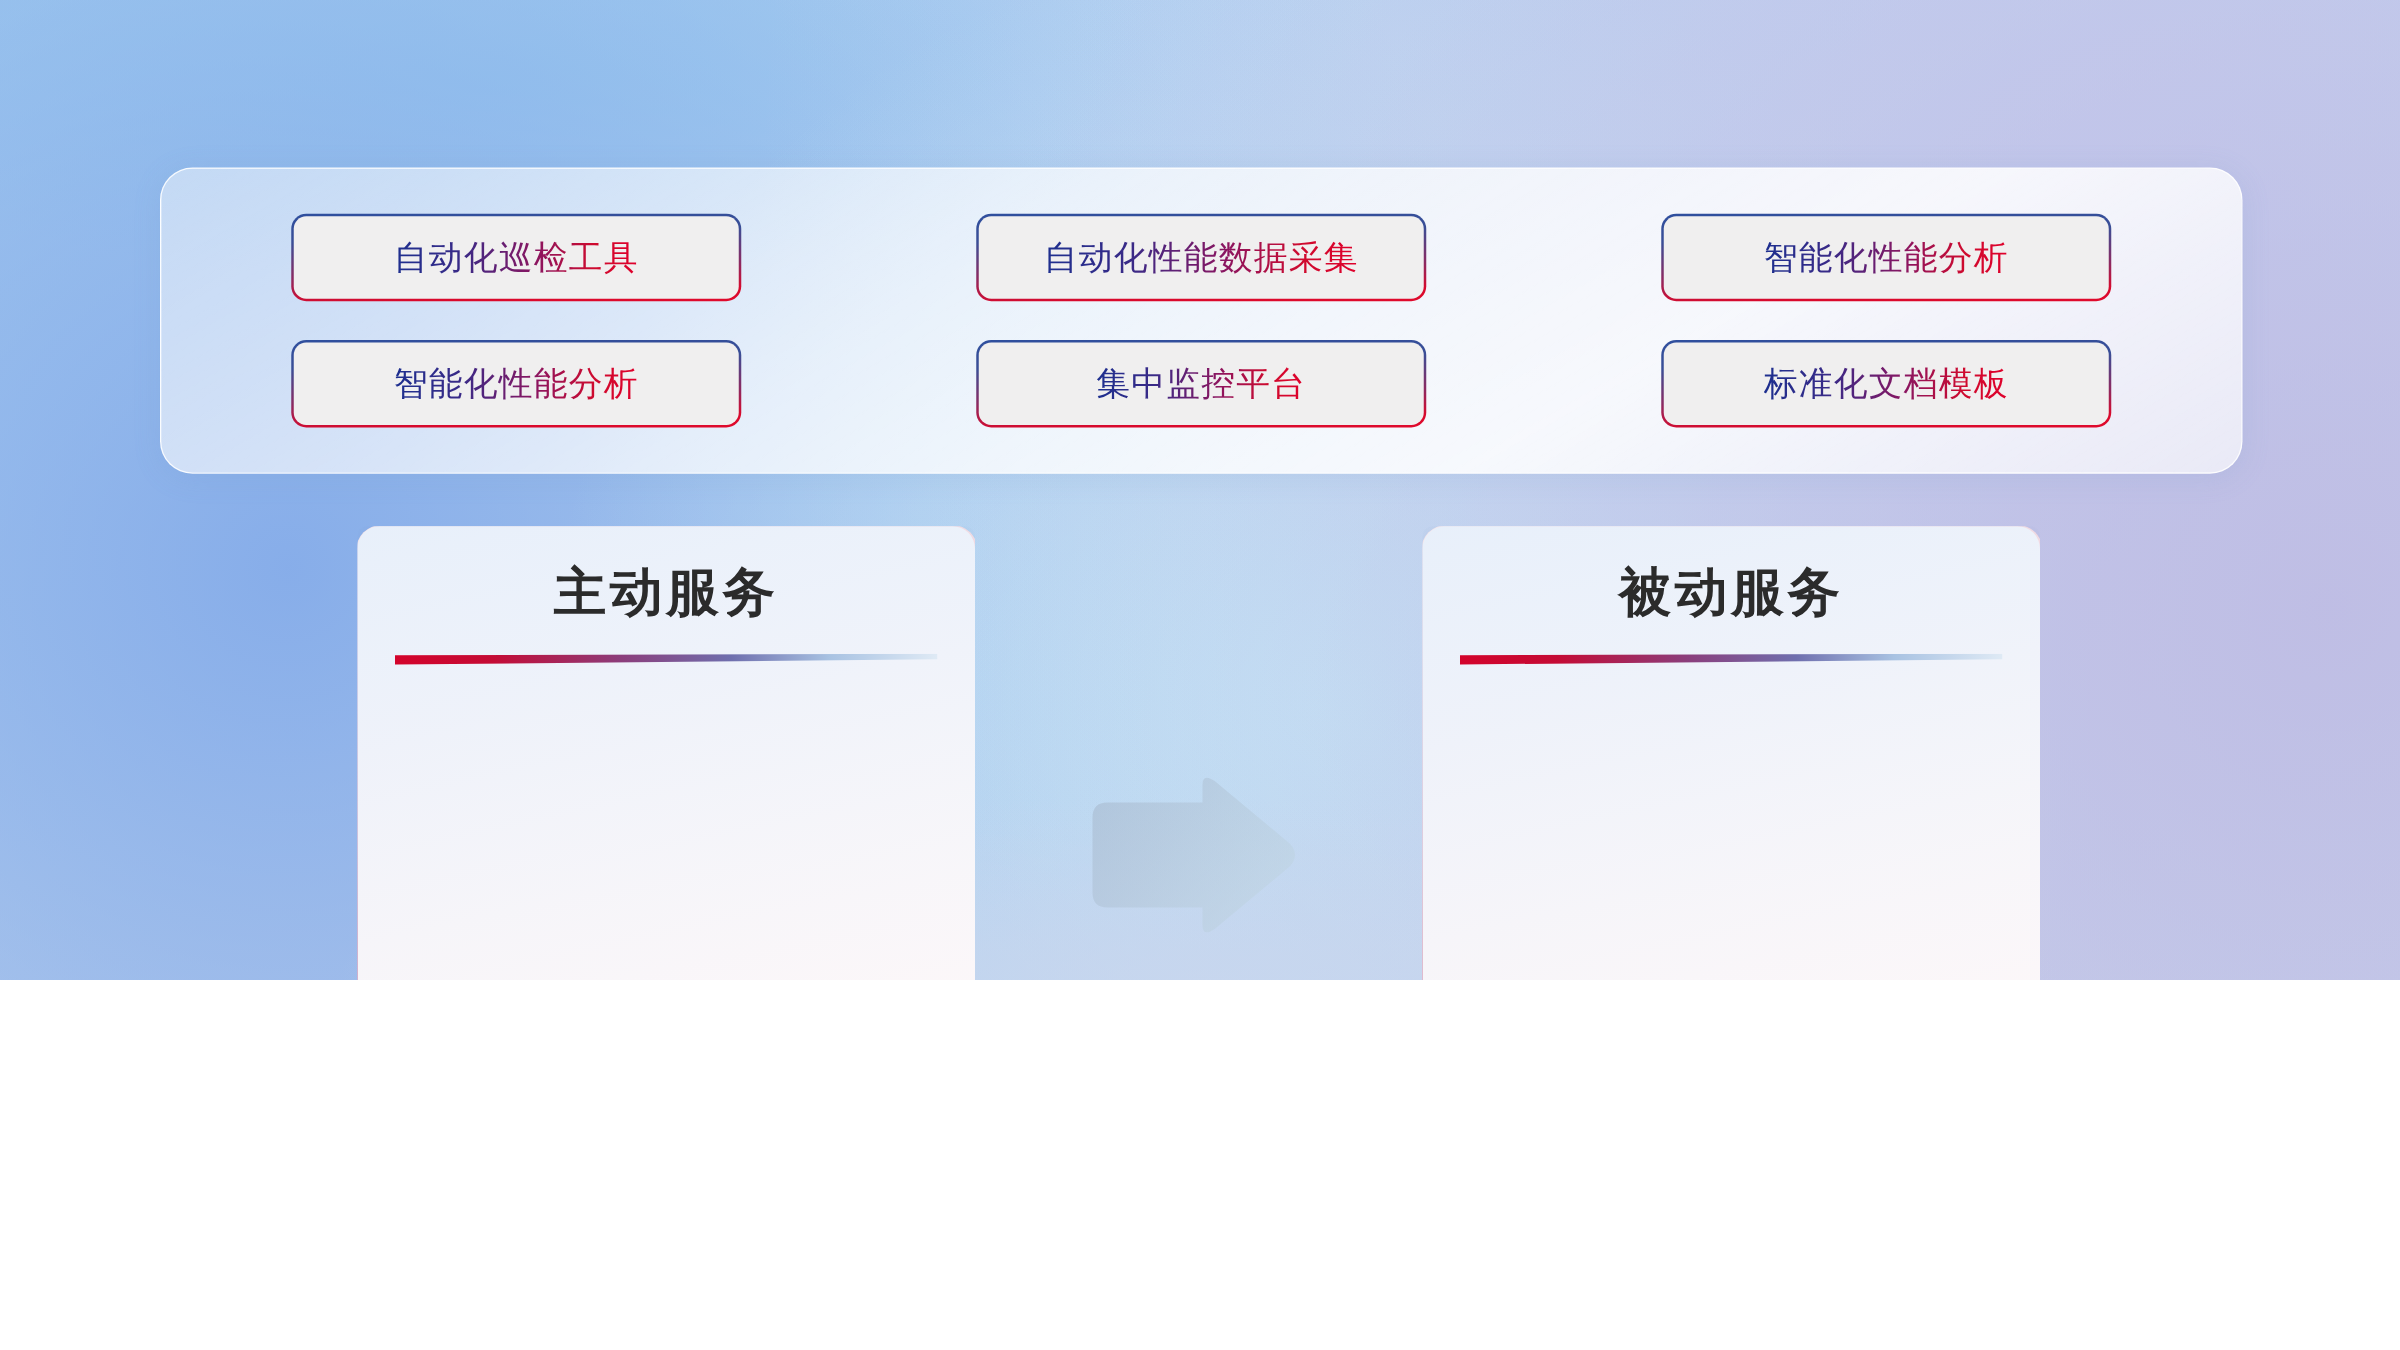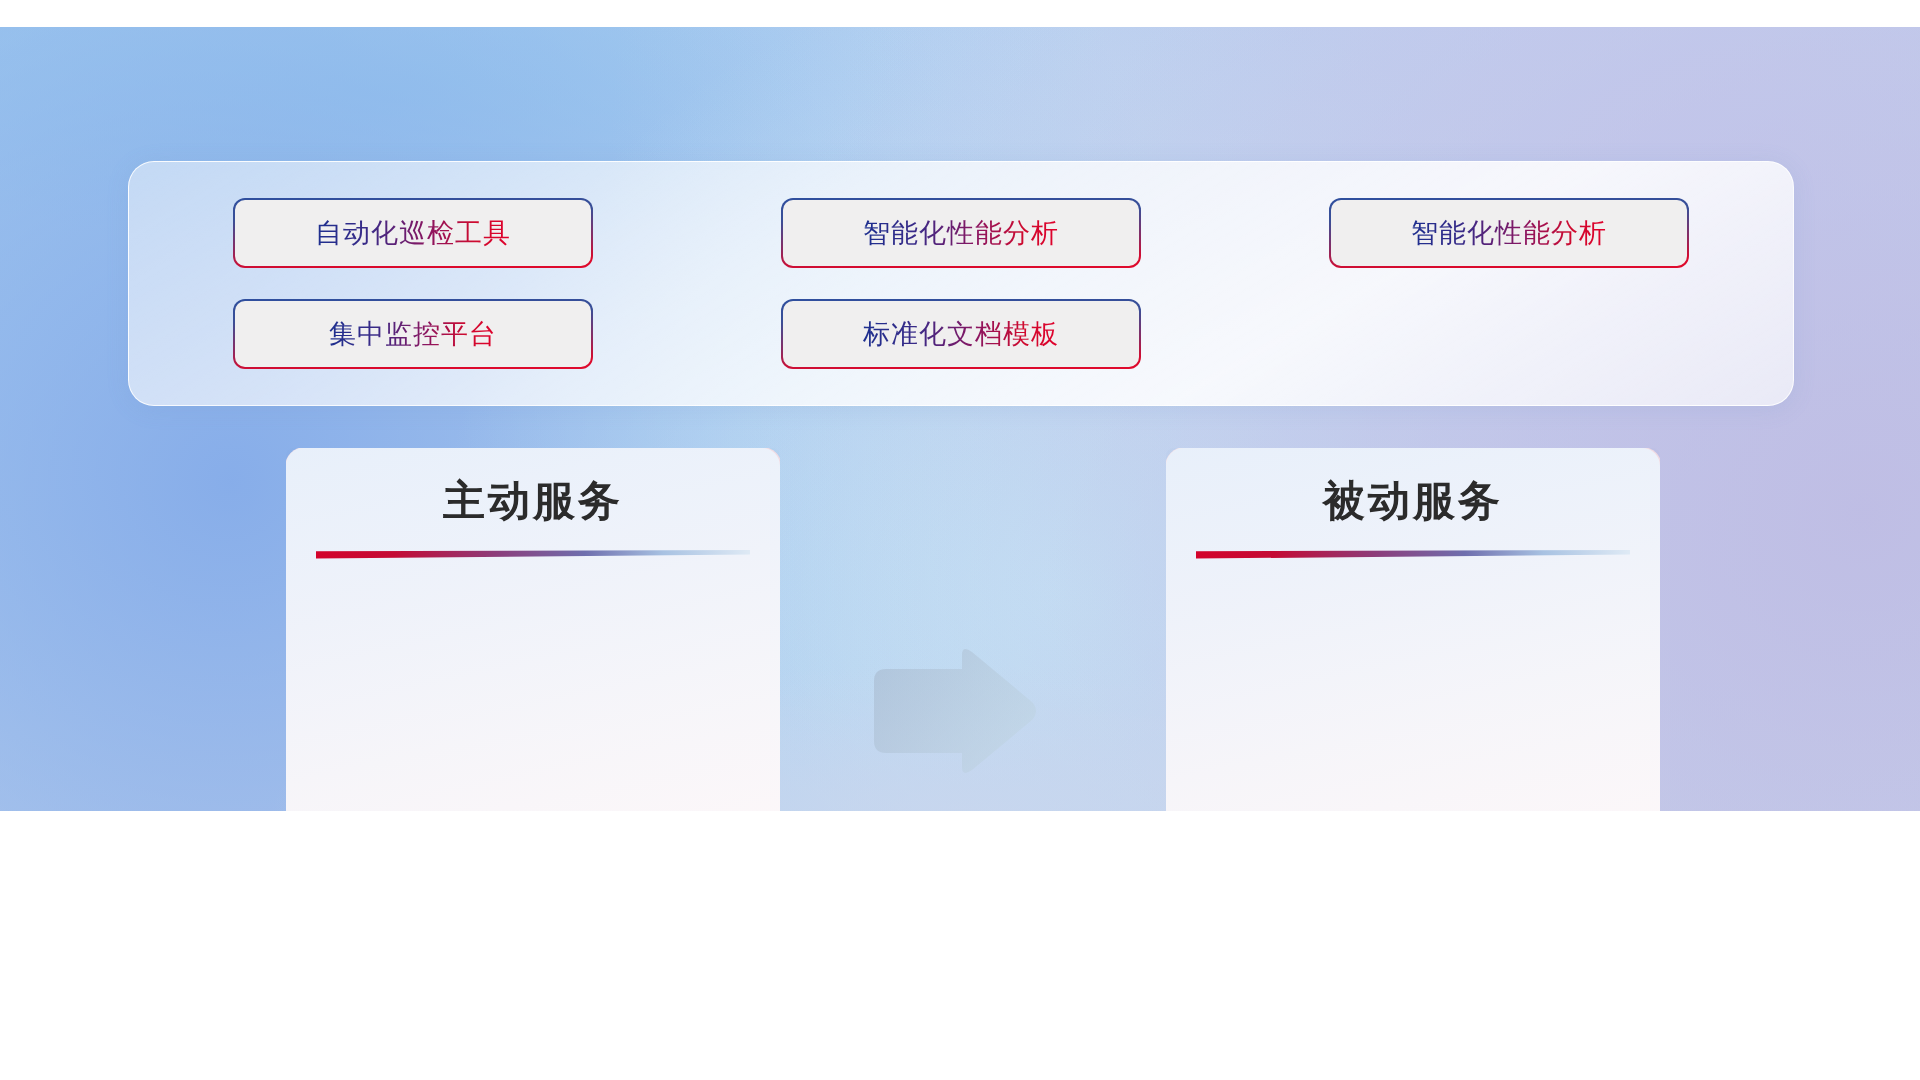--- a/index.html
+++ b/index.html
@@ -11,21 +11,20 @@
     font-family: "Liberation Sans", "DejaVu Sans", sans-serif;
   }
 
   
   #stage {
     position: relative;
     width: 1920px;
     height: 784px;
     background: #0f172a;
     overflow: hidden;
-    margin-top: 27px;
   }
   .bg-layer {
     position: absolute;
     inset: 0;
     pointer-events: none;
   }
   .bg-base {
     background:
       linear-gradient(160deg, #a9d2f0 0%, #b4d6f2 22%, #c2d8ef 48%, #c6d3ec 72%, #c9d6ec 100%);
   }
@@ -114,21 +113,21 @@
   .service-card {
     position: absolute;
     top: 421px;
     width: 494px;
     height: 527px;
     border-radius: 8px;
     box-sizing: border-box;
     overflow: hidden;
   }
   #card-proactive { left: 286px; }
-  #card-reactive  { left: 1166px; }
+  #card-reactive  { left: 1138px; }
 
   .service-card::before {
     content: "";
     position: absolute;
     inset: -1.5px;
     border-radius: 20px;
     background: linear-gradient(172deg,
         rgba(250,235,238,0.95) 0%,
         rgba(248,218,224,0.95) 18%,
         rgba(244,170,185,0.95) 42%,
@@ -210,20 +209,23 @@
   <div class="bg-layer bg-blob-3"></div>
   <div class="bg-layer bg-blob-2"></div>
   <div class="bg-layer bg-blob-4"></div>
   <div class="bg-layer bg-blob-6"></div>
 
   <div id="top-panel">
     <div id="pill-grid">
 
       <div class="pill">
         <span class="pill-label">自动化巡检工具</span>
+      </div>
+      <div class="pill">
+        <span class="pill-label">自动化性能数据采集</span>
       </div>
       <div class="pill">
         <span class="pill-label">智能化性能分析</span>
       </div>
       <div class="pill">
         <span class="pill-label">智能化性能分析</span>
       </div>
       <div class="pill">
         <span class="pill-label">集中监控平台</span>
       </div>

